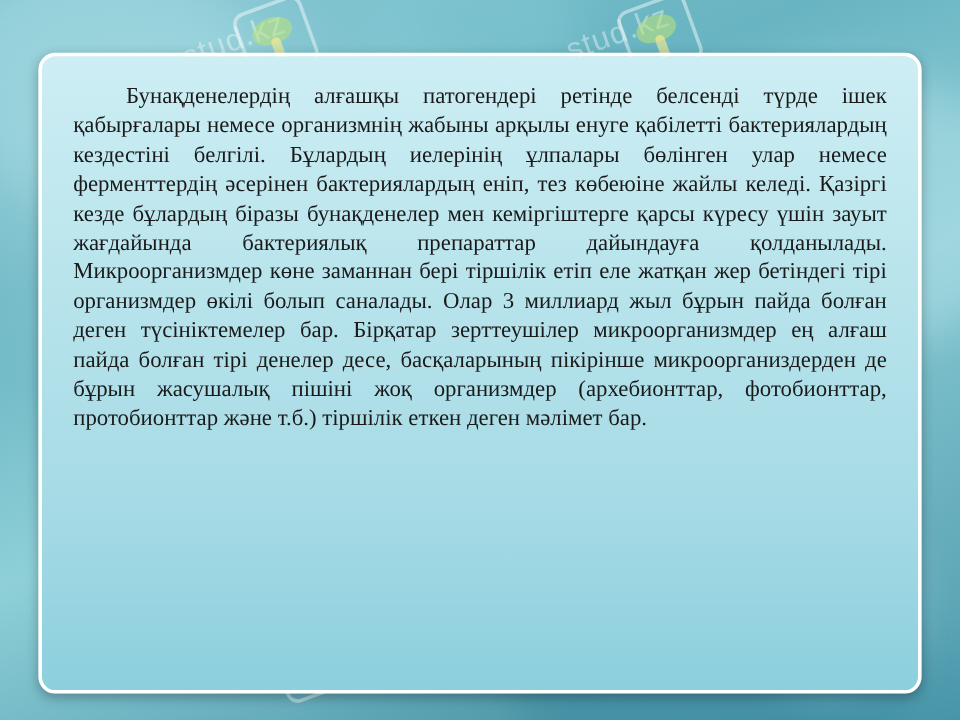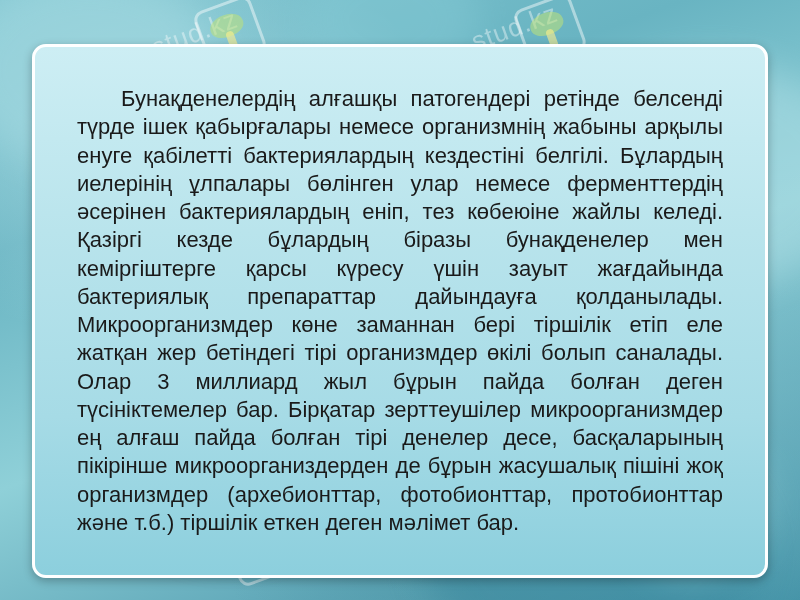--- a/index.html
+++ b/index.html
@@ -89,27 +89,27 @@
     height: 534px;
     box-sizing: border-box;
     background: linear-gradient(180deg, #cdeef4 0%, #b9e4ec 35%, #a6dbe6 70%, #8ccfdd 100%);
     border: 3px solid #ffffff;
     border-radius: 14px;
     box-shadow: 0 3px 10px rgba(0, 0, 0, 0.28);
     padding: 22px 26px 16px 26px;
     overflow: hidden;
   }
   .body-text {
-    margin: 16px;
+    margin: 0;
     color: #1a1a1a;
-    font-size: 22px;
+    font-size: 19px;
     line-height: 1.285;
     text-align: justify;
     text-indent: 44px;
-    font-family: Liberation Sans, sans-serif;
+    font-family: Liberation Serif, serif;
   }
 </style>
 </head>
 <body>
 
 <div class="slide">
   <div class="blob b1"></div>
   <div class="blob b2"></div>
   <div class="blob b3"></div>
   <div class="blob b4"></div>

